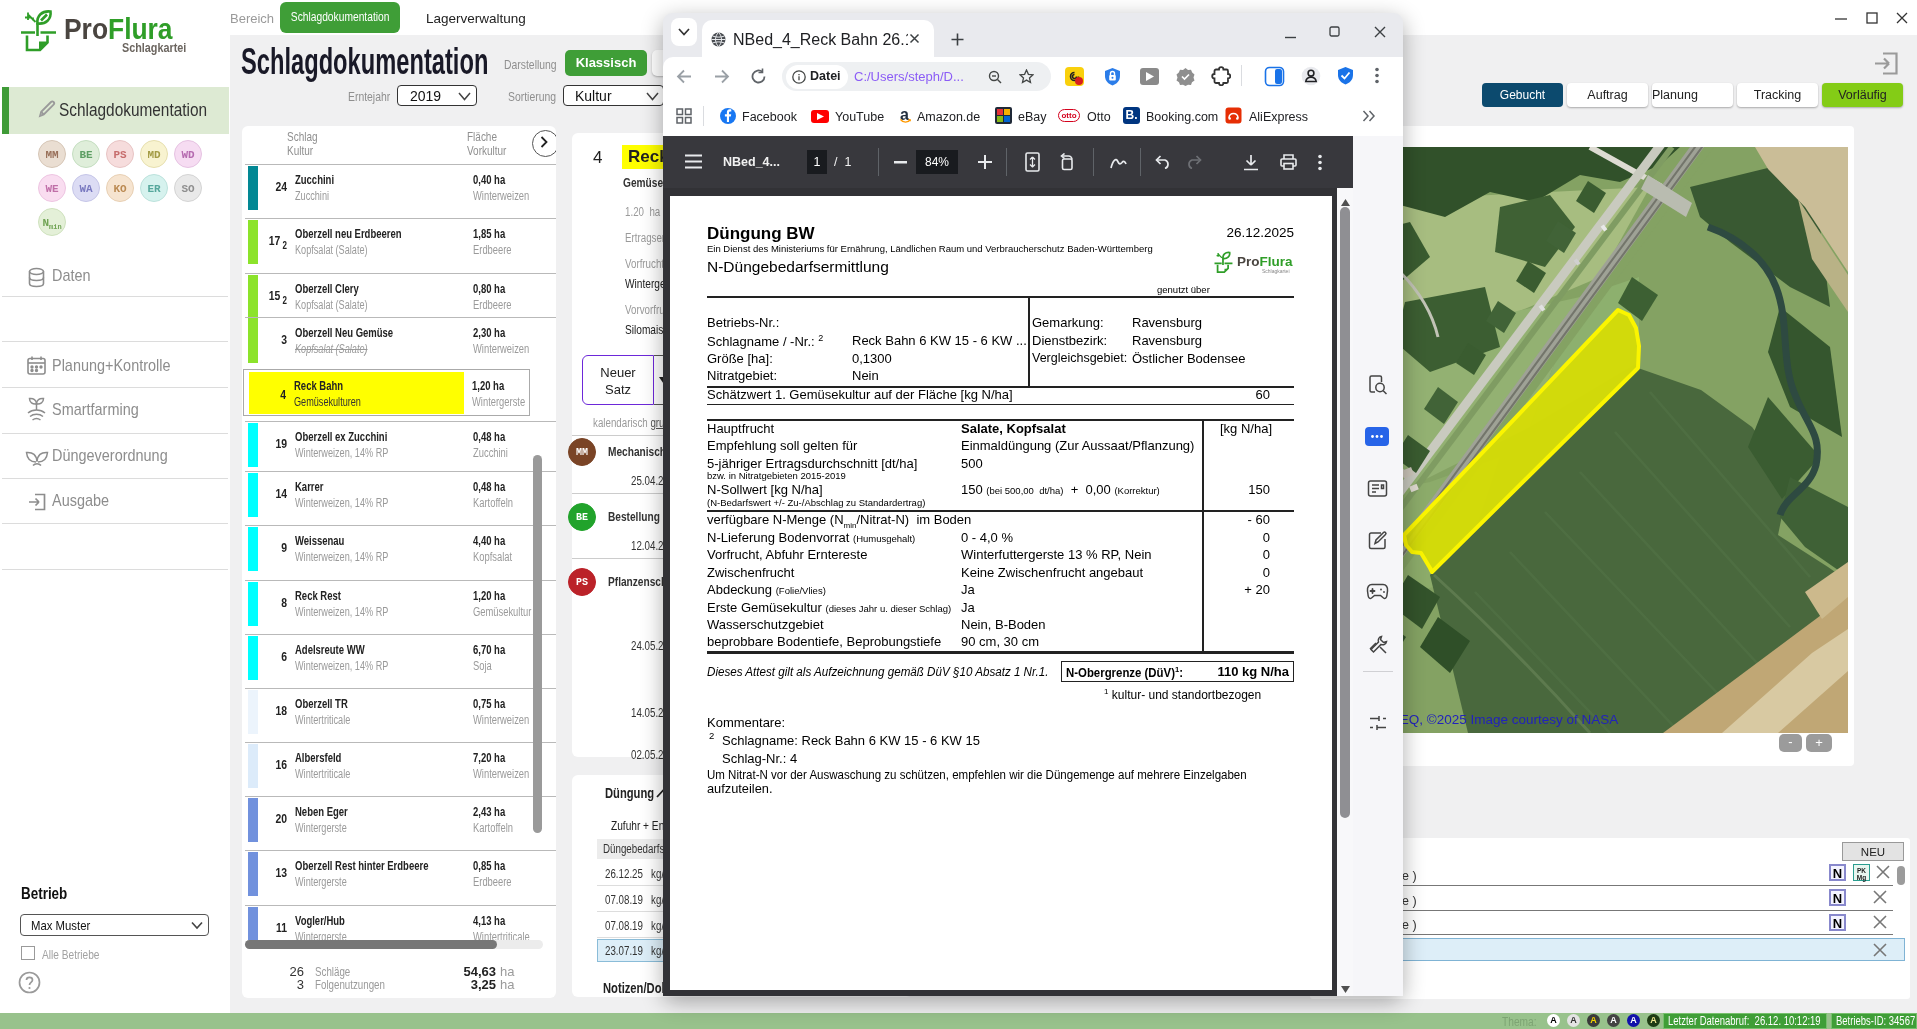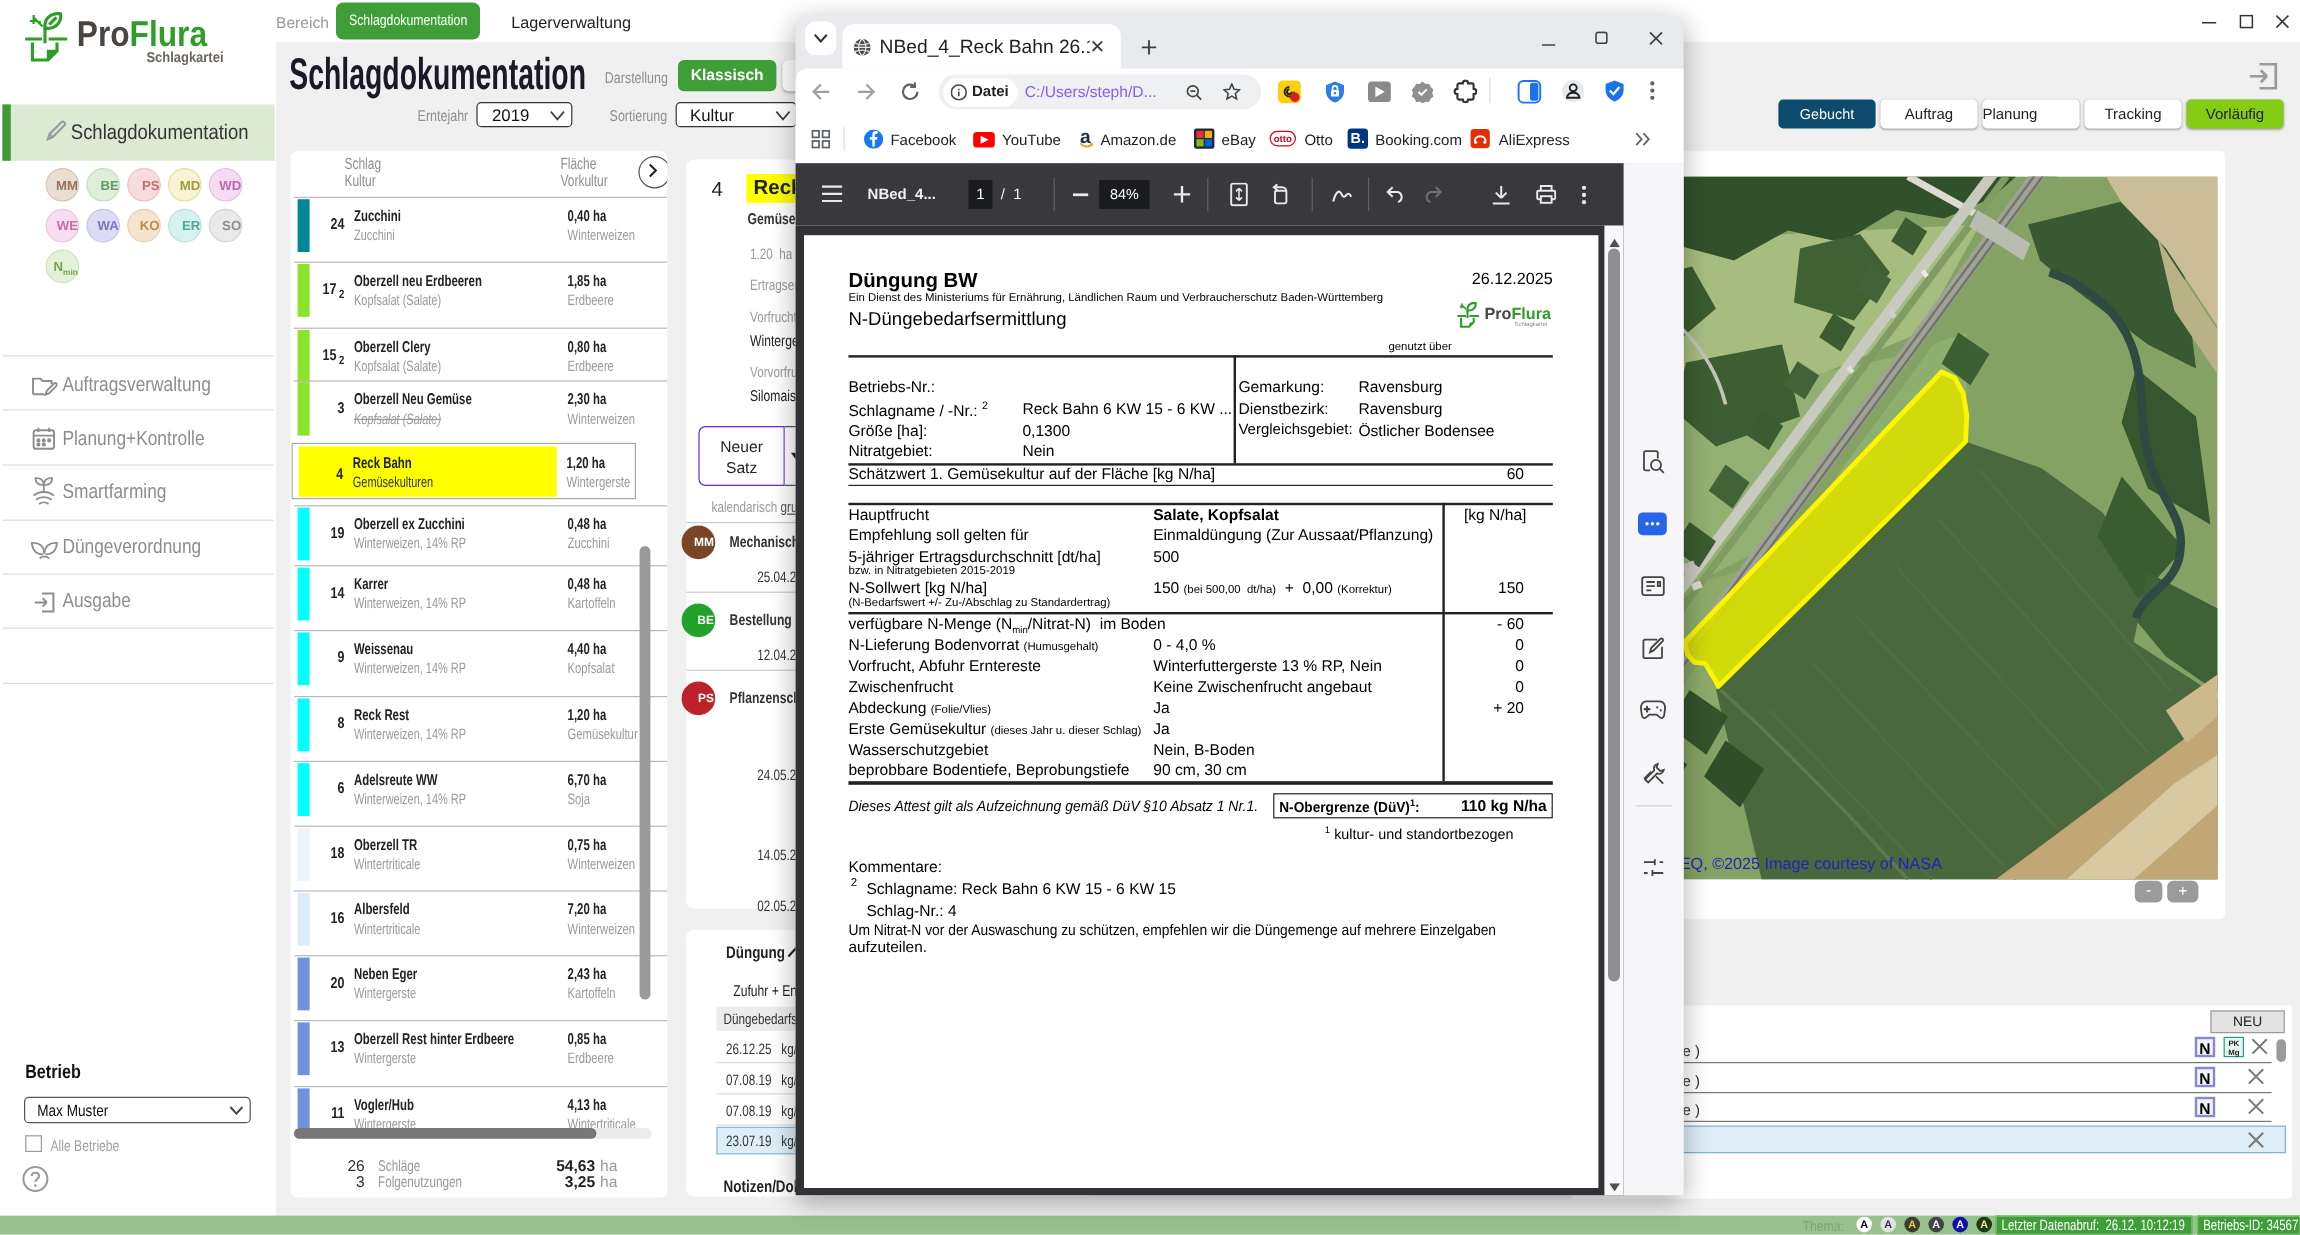--- a/index.html
+++ b/index.html
@@ -2,21 +2,21 @@
 <html><head><meta charset="utf-8">
 <style>
 * { margin:0; padding:0; box-sizing:border-box; }
 html,body { width:1917px; height:1029px; overflow:hidden; font-family:"Liberation Sans",sans-serif; background:#fff; }
 .abs { position:absolute; }
 #stage { position:relative; width:1917px; height:1029px; }
 
 #sidebar { left:0; top:0; width:230px; height:1013px; background:#fff; z-index:2; }
 .navactive { left:2px; top:87px; width:227px; height:47px; background:#ddead3; border-left:7px solid #3f9b37; }
 .navactive span { position:absolute; left:50px; top:13px; font-size:17.5px; color:#333; transform:scaleX(0.88); transform-origin:left top; white-space:nowrap; }
-.badge { position:absolute; width:28px; height:28px; border-radius:50%; font-size:11px; font-weight:bold; text-align:right; line-height:28px; }
+.badge { position:absolute; width:28px; height:28px; border-radius:50%; font-size:11px; font-weight:bold; text-align:center; line-height:28px;font-family:Liberation Mono, monospace; }
 .menuitem { position:absolute; left:0; width:230px; height:45px; color:#8d8d8d; font-size:17px; }
 .menuitem span { position:absolute; left:52px; top:12px; transform:scaleX(0.85); transform-origin:left top; white-space:nowrap; }
 .menusep { position:absolute; left:2px; width:226px; height:1px; background:#dcdcdc; }
 
 #topstrip { left:230px; top:0; width:1687px; height:35px; background:#fff; z-index:1; }
 
 #main { left:230px; top:35px; width:1687px; height:978px; background:#f0f0f1; z-index:1; }
 .card { position:absolute; background:#fff; border-radius:6px; }
 
 .lrow { position:absolute; left:3px; width:550px; }
@@ -442,29 +442,29 @@
     <span class="badge" style="left:106px;top:140px;background:#f6dcdc;border:1px solid #e8c4c4;color:#c76d6d">PS</span>
     <span class="badge" style="left:140px;top:140px;background:#f8f3d0;border:1px solid #e6dfae;color:#a39b44">MD</span>
     <span class="badge" style="left:174px;top:140px;background:#f6dcf2;border:1px solid #e6c2e2;color:#b66bb0">WD</span>
     <span class="badge" style="left:38px;top:174px;background:#f9ddf0;border:1px solid #eec5e2;color:#c06fa8">WE</span>
     <span class="badge" style="left:72px;top:174px;background:#dcdcf4;border:1px solid #c6c6e8;color:#7979c0">WA</span>
     <span class="badge" style="left:106px;top:174px;background:#f6e4d0;border:1px solid #e8d0b4;color:#bb8a52">KO</span>
     <span class="badge" style="left:140px;top:174px;background:#d6f2ee;border:1px solid #bce2dc;color:#56a89c">ER</span>
     <span class="badge" style="left:174px;top:174px;background:#e9e9e9;border:1px solid #d4d4d4;color:#8f8f8f">SO</span>
     <span class="badge" style="left:38px;top:208px;background:#e4f0d8;border:1px solid #cfe2be;color:#71a455">N<sub style="font-size:7px">min</sub></span>
 
+    <div class="menuitem" style="top:254px">
+        <span>Daten</span>
+      <svg class="abs" style="left:26px;top:13px" width="21" height="21" viewBox="0 0 21 21" fill="none" stroke="#8d8d8d" stroke-width="1.6">
+          <ellipse cx="10.5" cy="4.5" rx="7" ry="3"></ellipse>
+          <path d="M3.5 4.5 V10.5 C3.5 12.2 6.6 13.5 10.5 13.5 C14.4 13.5 17.5 12.2 17.5 10.5 V4.5"></path>
+          <path d="M3.5 10.5 V16.5 C3.5 18.2 6.6 19.5 10.5 19.5 C14.4 19.5 17.5 18.2 17.5 16.5 V10.5"></path>
+        </svg>
+      </div>
     <div class="menusep" style="top:296px"></div>
-    <div class="menuitem" style="top:299px">
-        <span>Auftragsverwaltung</span>
-      <svg class="abs" style="left:26px;top:13px" width="22" height="20" viewBox="0 0 22 20" fill="none" stroke="#8d8d8d" stroke-width="1.6">
-          <path d="M1.5 16.5 V3.5 H7.5 L9.5 5.5 H17 V8"></path>
-          <path d="M1.5 16.5 H11"></path>
-          <path d="M12 16.8 L13 13.6 L19 7.6 A1.4 1.4 0 0 1 21 9.6 L15 15.6 Z"></path>
-        </svg>
-      </div>
     <div class="menusep" style="top:341px"></div>
     <div class="menuitem" style="top:344px">
         <span>Planung+Kontrolle</span>
       <svg class="abs" style="left:26px;top:11px" width="21" height="21" viewBox="0 0 21 21" fill="none" stroke="#8d8d8d" stroke-width="1.6">
           <rect x="2" y="3.5" width="17" height="15.5" rx="2"></rect>
           <path d="M2 8 H19"></path>
           <path d="M6 1.5 V5 M15 1.5 V5"></path>
           <circle cx="6" cy="12" r="0.9" fill="#8d8d8d"></circle>
           <circle cx="10.5" cy="12" r="0.9" fill="#8d8d8d"></circle>
           <circle cx="15" cy="12" r="0.9" fill="#8d8d8d"></circle>

